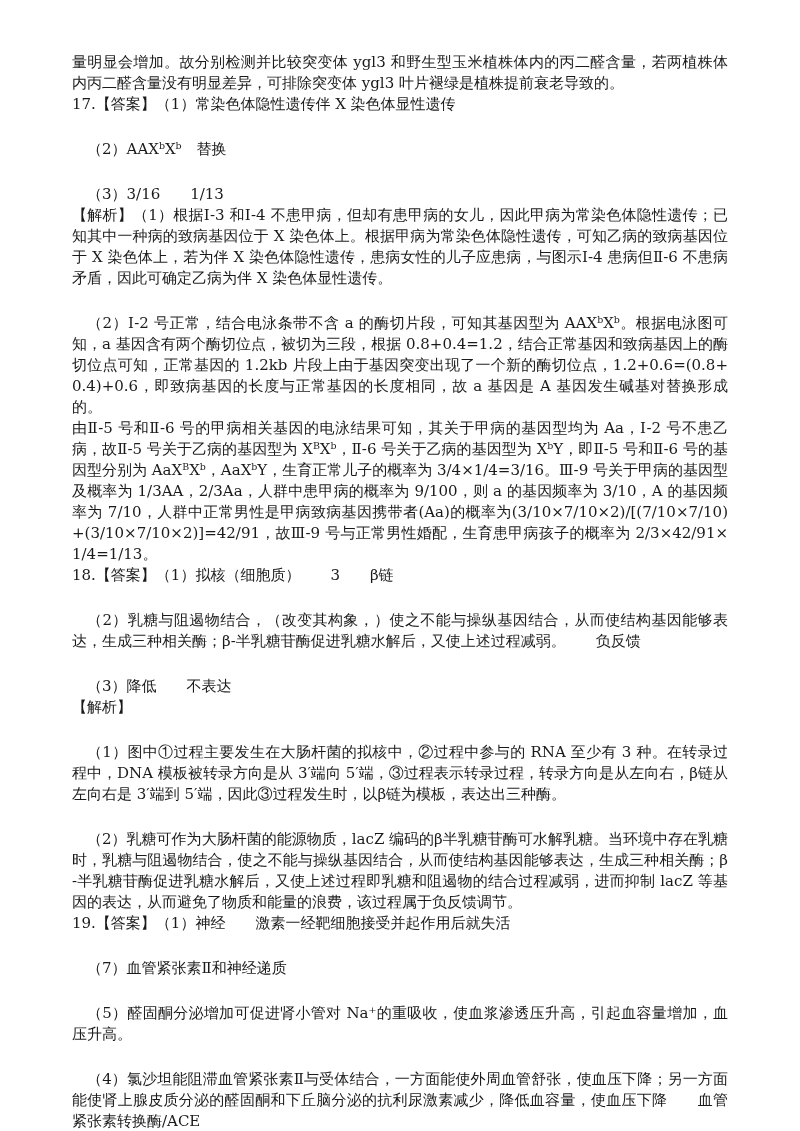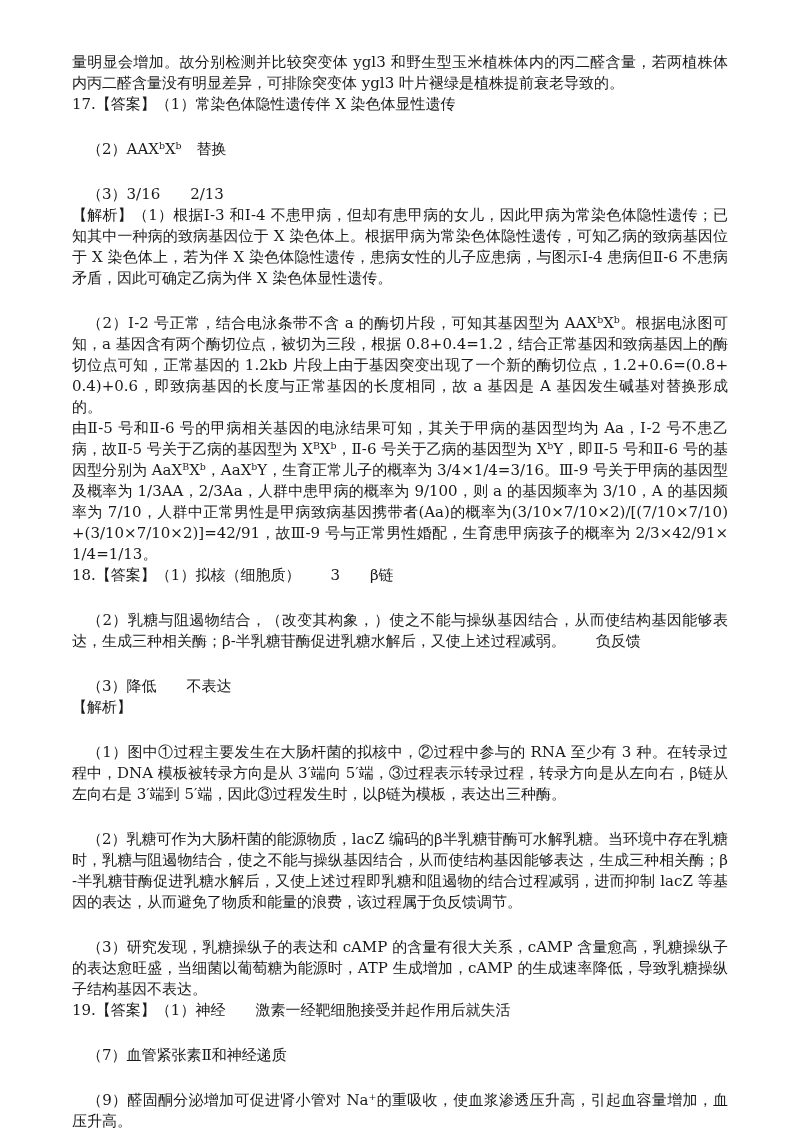--- a/index.html
+++ b/index.html
@@ -30,28 +30,27 @@
     margin-top: 24px;
   }
 </style>
 </head>
 <body>
 
 <div class="page">
   <p>量明显会增加。故分别检测并比较突变体 ygl3 和野生型玉米植株体内的丙二醛含量，若两植株体内丙二醛含量没有明显差异，可排除突变体 ygl3 叶片褪绿是植株提前衰老导致的。</p>
   <p>17.【答案】（1）常染色体隐性遗传伴 X 染色体显性遗传</p>
   <p class="indent">（2）AAXᵇXᵇ　替换</p>
-  <p class="indent">（3）3/16　　2/13</p>
+  <p class="indent">（3）3/16　　1/13</p>
   <p>【解析】（1）根据Ⅰ-3 和Ⅰ-4 不患甲病，但却有患甲病的女儿，因此甲病为常染色体隐性遗传；已知其中一种病的致病基因位于 X 染色体上。根据甲病为常染色体隐性遗传，可知乙病的致病基因位于 X 染色体上，若为伴 X 染色体隐性遗传，患病女性的儿子应患病，与图示Ⅰ-4 患病但Ⅱ-6 不患病矛盾，因此可确定乙病为伴 X 染色体显性遗传。</p>
   <p class="indent">（2）Ⅰ-2 号正常，结合电泳条带不含 a 的酶切片段，可知其基因型为 AAXᵇXᵇ。根据电泳图可知，a 基因含有两个酶切位点，被切为三段，根据 0.8+0.4=1.2，结合正常基因和致病基因上的酶切位点可知，正常基因的 1.2kb 片段上由于基因突变出现了一个新的酶切位点，1.2+0.6=(0.8+0.4)+0.6，即致病基因的长度与正常基因的长度相同，故 a 基因是 A 基因发生碱基对替换形成的。</p>
   <p>由Ⅱ-5 号和Ⅱ-6 号的甲病相关基因的电泳结果可知，其关于甲病的基因型均为 Aa，Ⅰ-2 号不患乙病，故Ⅱ-5 号关于乙病的基因型为 XᴮXᵇ，Ⅱ-6 号关于乙病的基因型为 XᵇY，即Ⅱ-5 号和Ⅱ-6 号的基因型分别为 AaXᴮXᵇ，AaXᵇY，生育正常儿子的概率为 3/4×1/4=3/16。Ⅲ-9 号关于甲病的基因型及概率为 1/3AA，2/3Aa，人群中患甲病的概率为 9/100，则 a 的基因频率为 3/10，A 的基因频率为 7/10，人群中正常男性是甲病致病基因携带者(Aa)的概率为(3/10×7/10×2)/[(7/10×7/10)+(3/10×7/10×2)]=42/91，故Ⅲ-9 号与正常男性婚配，生育患甲病孩子的概率为 2/3×42/91×1/4=1/13。</p>
   <p>18.【答案】（1）拟核（细胞质）　　3　　β链</p>
   <p class="indent">（2）乳糖与阻遏物结合，（改变其构象，）使之不能与操纵基因结合，从而使结构基因能够表达，生成三种相关酶；β-半乳糖苷酶促进乳糖水解后，又使上述过程减弱。　　负反馈</p>
   <p class="indent">（3）降低　　不表达</p>
   <p>【解析】</p>
   <p class="indent">（1）图中①过程主要发生在大肠杆菌的拟核中，②过程中参与的 RNA 至少有 3 种。在转录过程中，DNA 模板被转录方向是从 3′端向 5′端，③过程表示转录过程，转录方向是从左向右，β链从左向右是 3′端到 5′端，因此③过程发生时，以β链为模板，表达出三种酶。</p>
   <p class="indent">（2）乳糖可作为大肠杆菌的能源物质，lacZ 编码的β半乳糖苷酶可水解乳糖。当环境中存在乳糖时，乳糖与阻遏物结合，使之不能与操纵基因结合，从而使结构基因能够表达，生成三种相关酶；β-半乳糖苷酶促进乳糖水解后，又使上述过程即乳糖和阻遏物的结合过程减弱，进而抑制 lacZ 等基因的表达，从而避免了物质和能量的浪费，该过程属于负反馈调节。</p>
-  <p class="indent">（3）研究发现，乳糖操纵子的表达和 cAMP 的含量有很大关系，cAMP 含量愈高，乳糖操纵子的表达愈旺盛，当细菌以葡萄糖为能源时，ATP 生成增加，cAMP 的生成速率降低，导致乳糖操纵子结构基因不表达。</p>
   <p>19.【答案】（1）神经　　激素一经靶细胞接受并起作用后就失活</p>
   <p class="indent">（7）血管紧张素Ⅱ和神经递质</p>
-  <p class="indent">（9）醛固酮分泌增加可促进肾小管对 Na⁺的重吸收，使血浆渗透压升高，引起血容量增加，血压升高。</p>
+  <p class="indent">（5）醛固酮分泌增加可促进肾小管对 Na⁺的重吸收，使血浆渗透压升高，引起血容量增加，血压升高。</p>
   <p class="indent">（4）氯沙坦能阻滞血管紧张素Ⅱ与受体结合，一方面能使外周血管舒张，使血压下降；另一方面能使肾上腺皮质分泌的醛固酮和下丘脑分泌的抗利尿激素减少，降低血容量，使血压下降　　血管紧张素转换酶/ACE</p>
 </div>
 
 </body></html>

